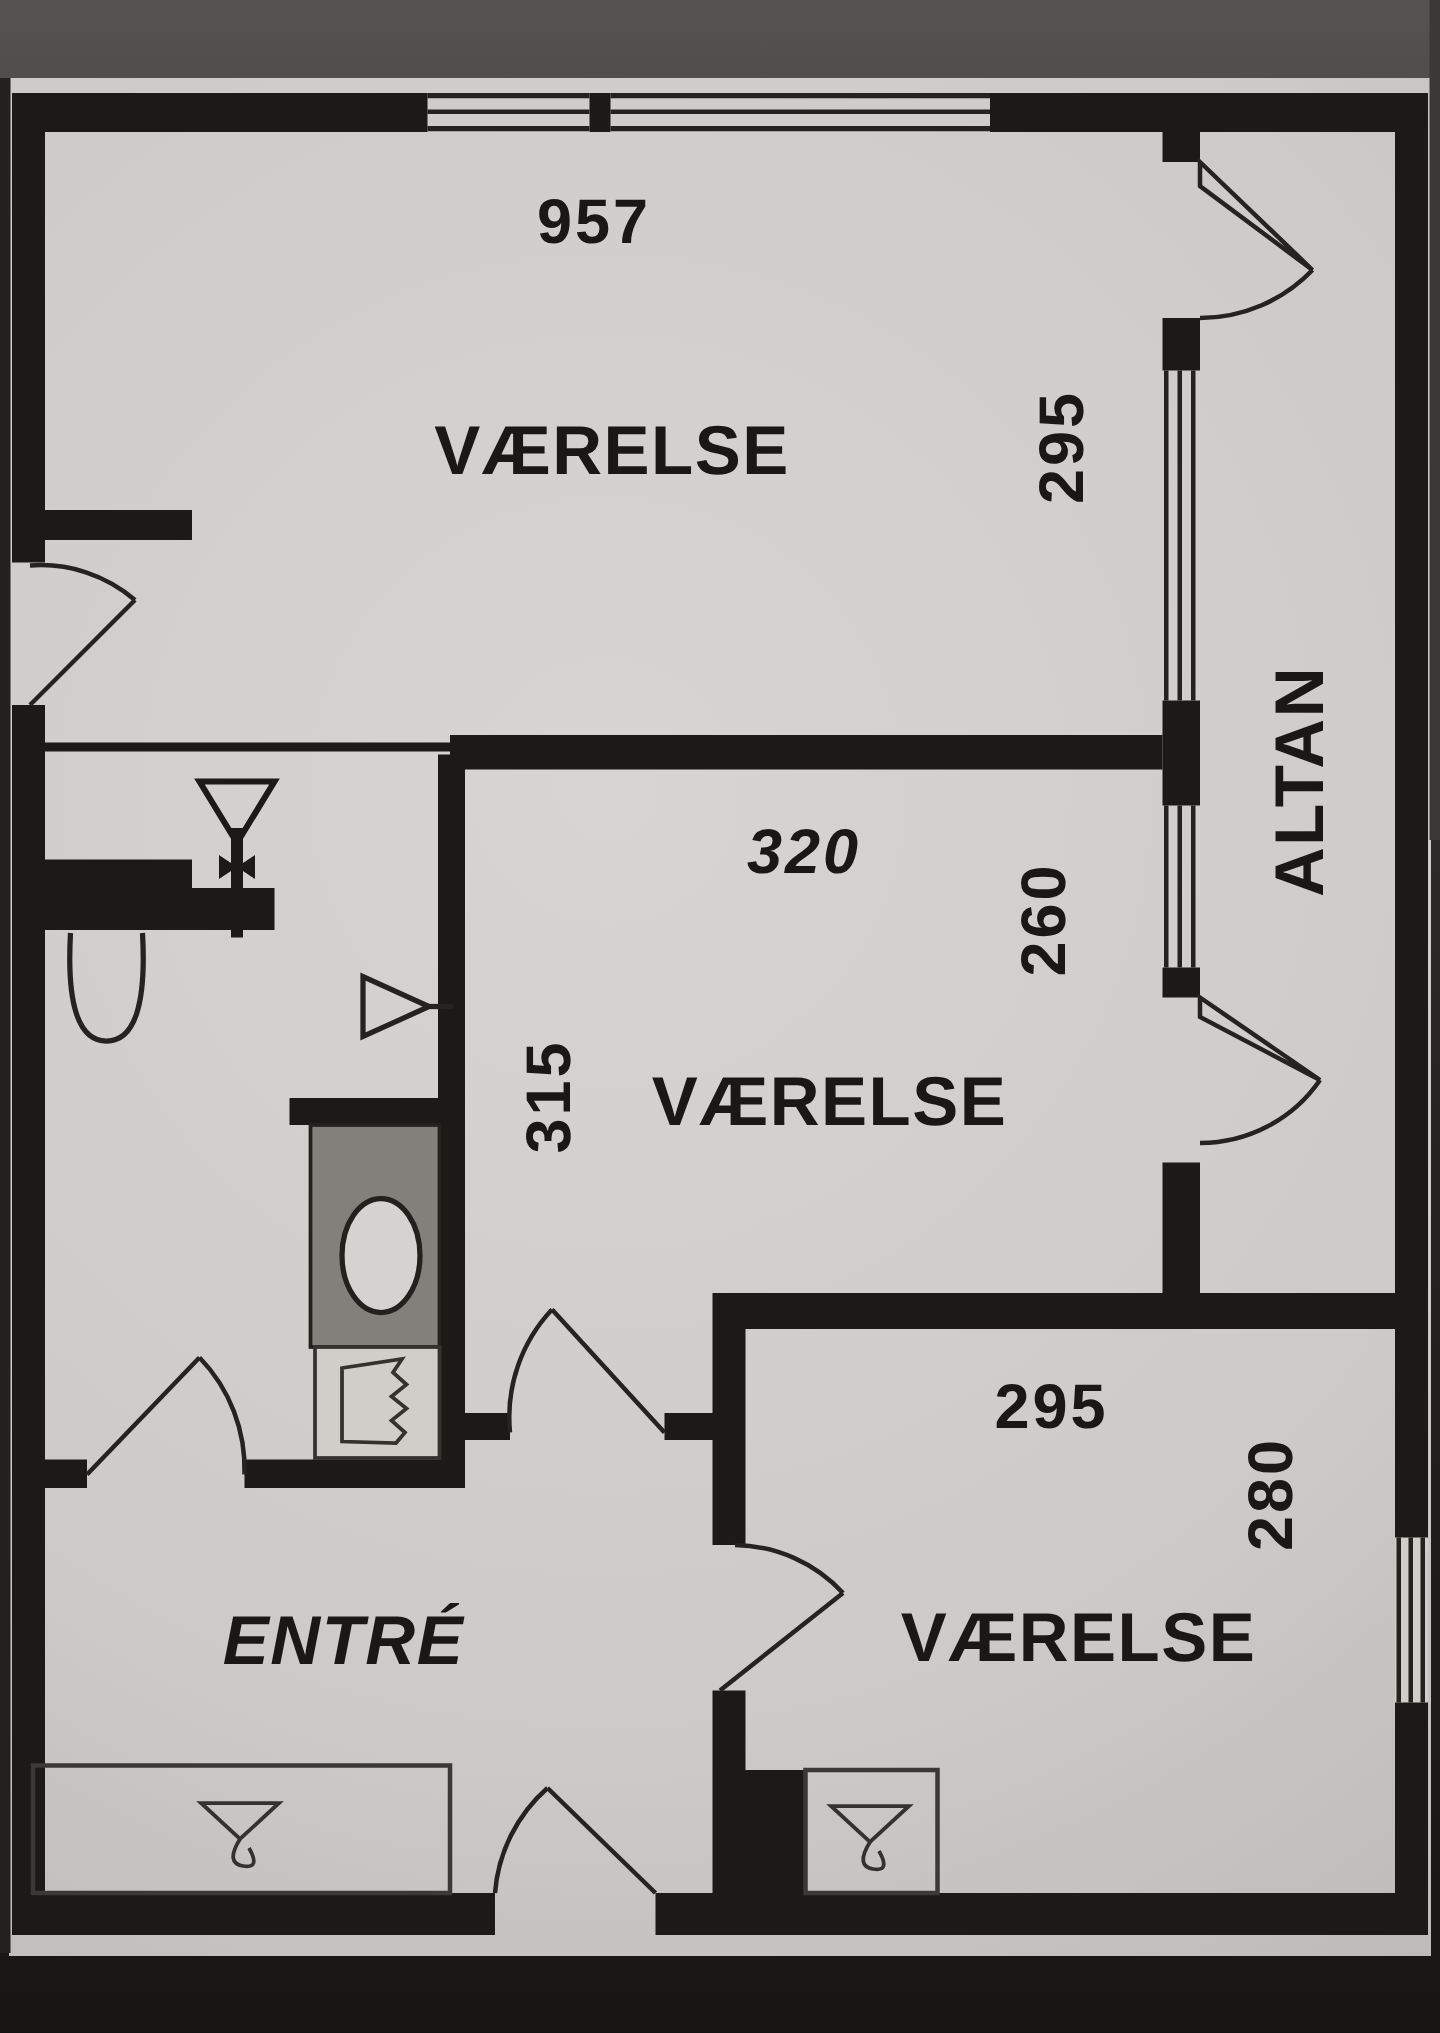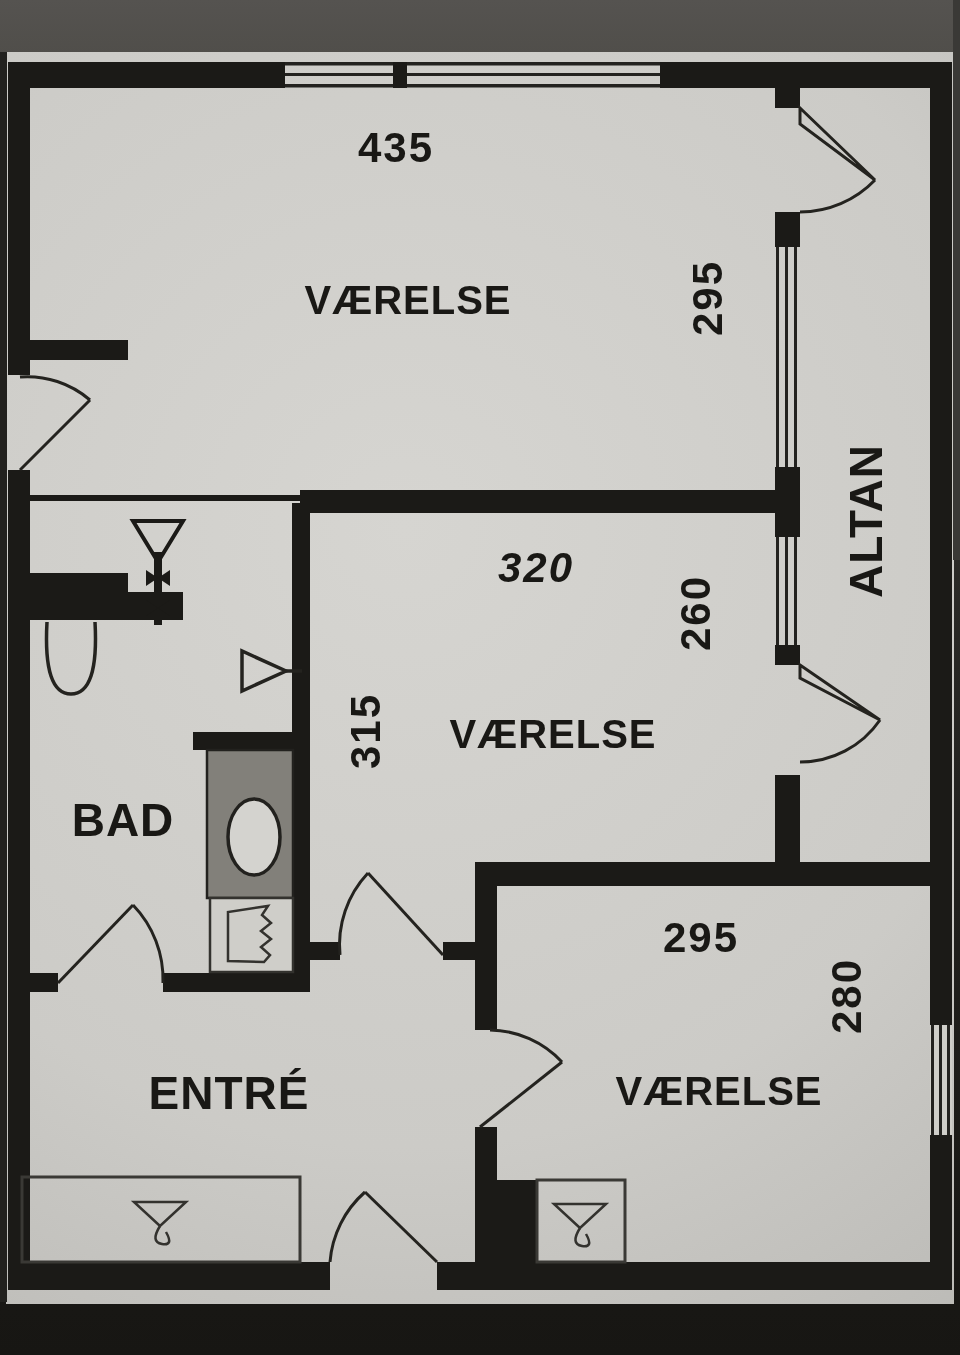--- a/index.html
+++ b/index.html
@@ -13,21 +13,21 @@
   .paper{
     position:absolute;left:6px;top:52px;width:948px;height:1252px;
     background:radial-gradient(120% 90% at 42% 38%, #d6d5d1 0%, #cccbc7 55%, #bcbbb7 85%, #abaaa6 100%);
   }
   .plan-svg{position:absolute;left:0;top:0;width:960px;height:1355px;}
   .lbl{
     position:absolute;transform:translate(-50%,-50%);
     color:#191815;font-weight:700;white-space:nowrap;letter-spacing:1px;
   }
   .lbl.vert{transform:translate(-50%,-50%) rotate(-90deg);}
-  .room-name{font-size:40px;}
+  .room-name{font-size:46px;}
   .dim{font-size:42px;letter-spacing:2px;}
   .area-name{font-size:46px;}
 </style>
 </head>
 <body>
 
 <div class="photo">
   <div class="paper"></div>
   <div class="edge-left"></div>
   <div class="edge-right"></div>
@@ -166,25 +166,24 @@
         <path d="M160 1226 q-10 16 2 18 q12 2 4 -12"></path>
       </g>
       <g>
         <path d="M554 1204 L606 1204 L580 1228 Z"></path>
         <path d="M580 1228 q-10 16 2 18 q12 2 4 -12"></path>
       </g>
     </g>
   </svg>
 
   <div class="lbl room-name" style="left:408px;top:300px;">VÆRELSE</div>
-  <div class="lbl dim" style="left:396px;top:148px;">435</div>
+  <div class="lbl dim" style="left:396px;top:148px;">957</div>
   <div class="lbl dim vert" style="left:708px;top:298px;">295</div>
   <div class="lbl area-name vert" style="left:866px;top:521px;">ALTAN</div>
   <div class="lbl dim" style="left:536px;top:568px;font-style:italic;">320</div>
   <div class="lbl dim vert" style="left:696px;top:613px;">260</div>
   <div class="lbl dim vert" style="left:366px;top:731px;">315</div>
   <div class="lbl room-name" style="left:553px;top:734px;">VÆRELSE</div>
-  <div class="lbl area-name" style="left:123px;top:820px;">BAD</div>
   <div class="lbl dim" style="left:701px;top:938px;">295</div>
   <div class="lbl dim vert" style="left:847px;top:996px;">280</div>
   <div class="lbl room-name" style="left:719px;top:1091px;">VÆRELSE</div>
-  <div class="lbl area-name" style="left:229px;top:1093px;">ENTRÉ</div>
+  <div class="lbl area-name" style="left:229px;top:1093px;font-style:italic;">ENTRÉ</div>
 </div>
 
 </body></html>

